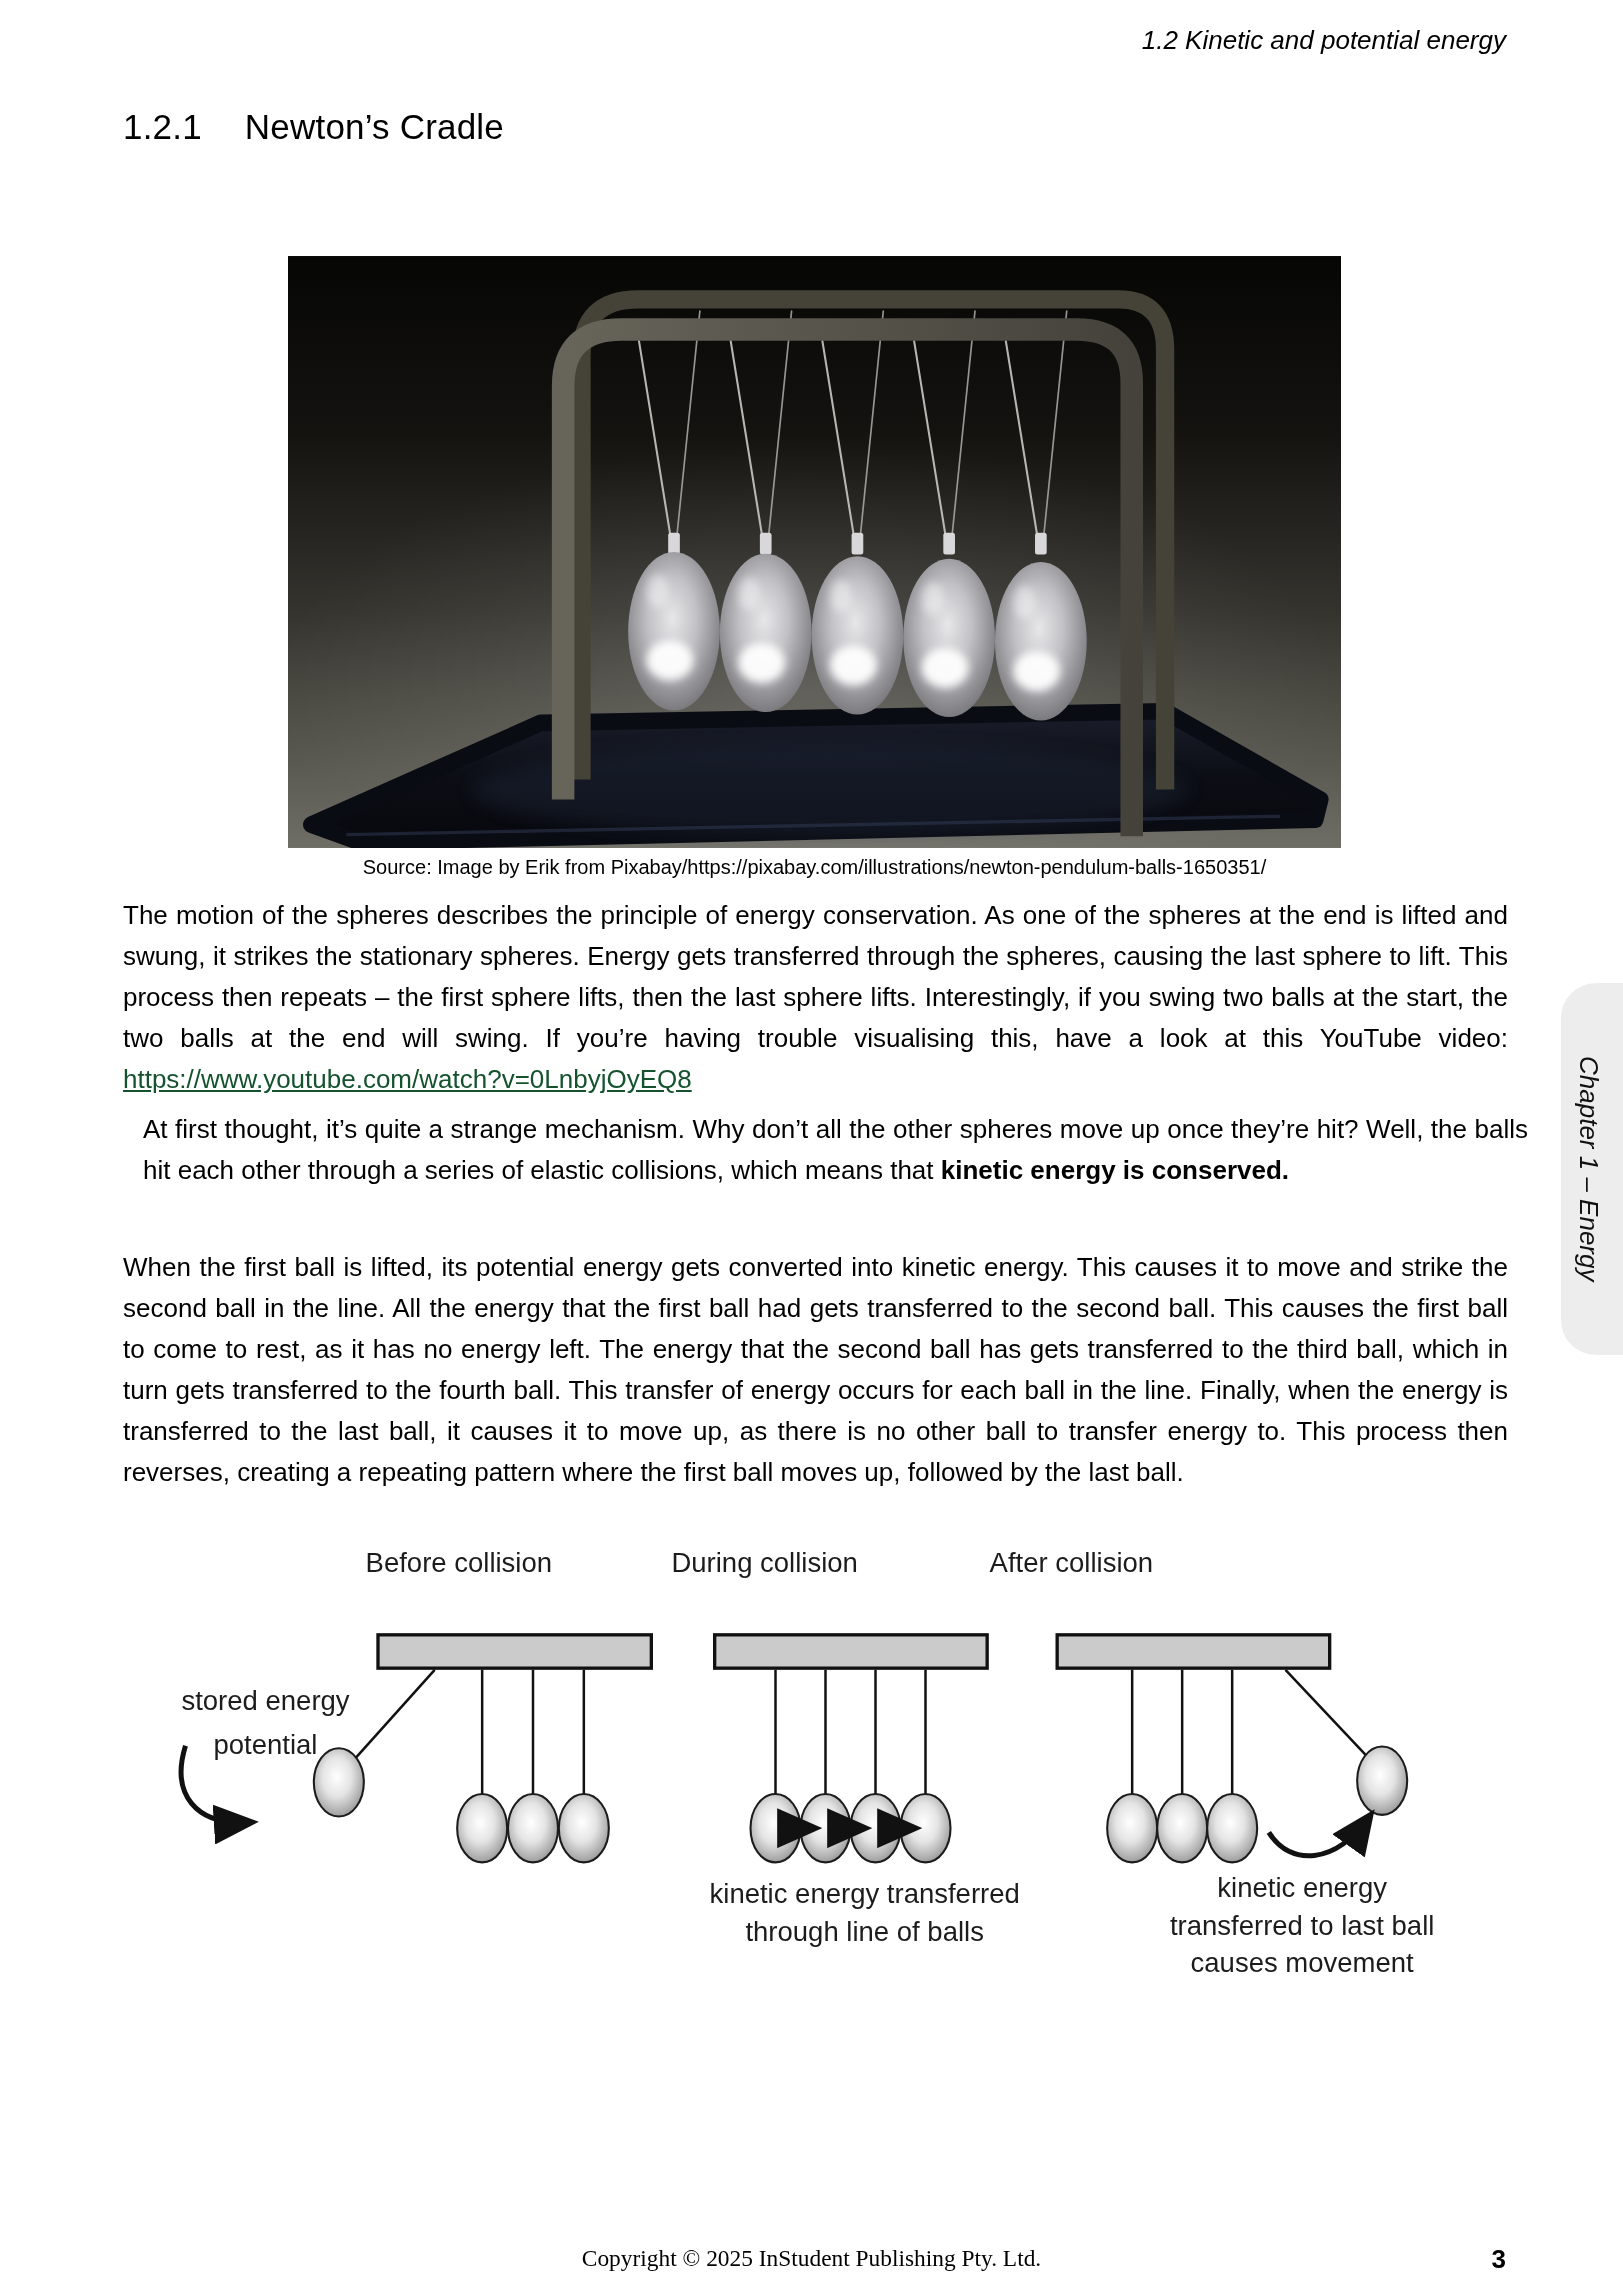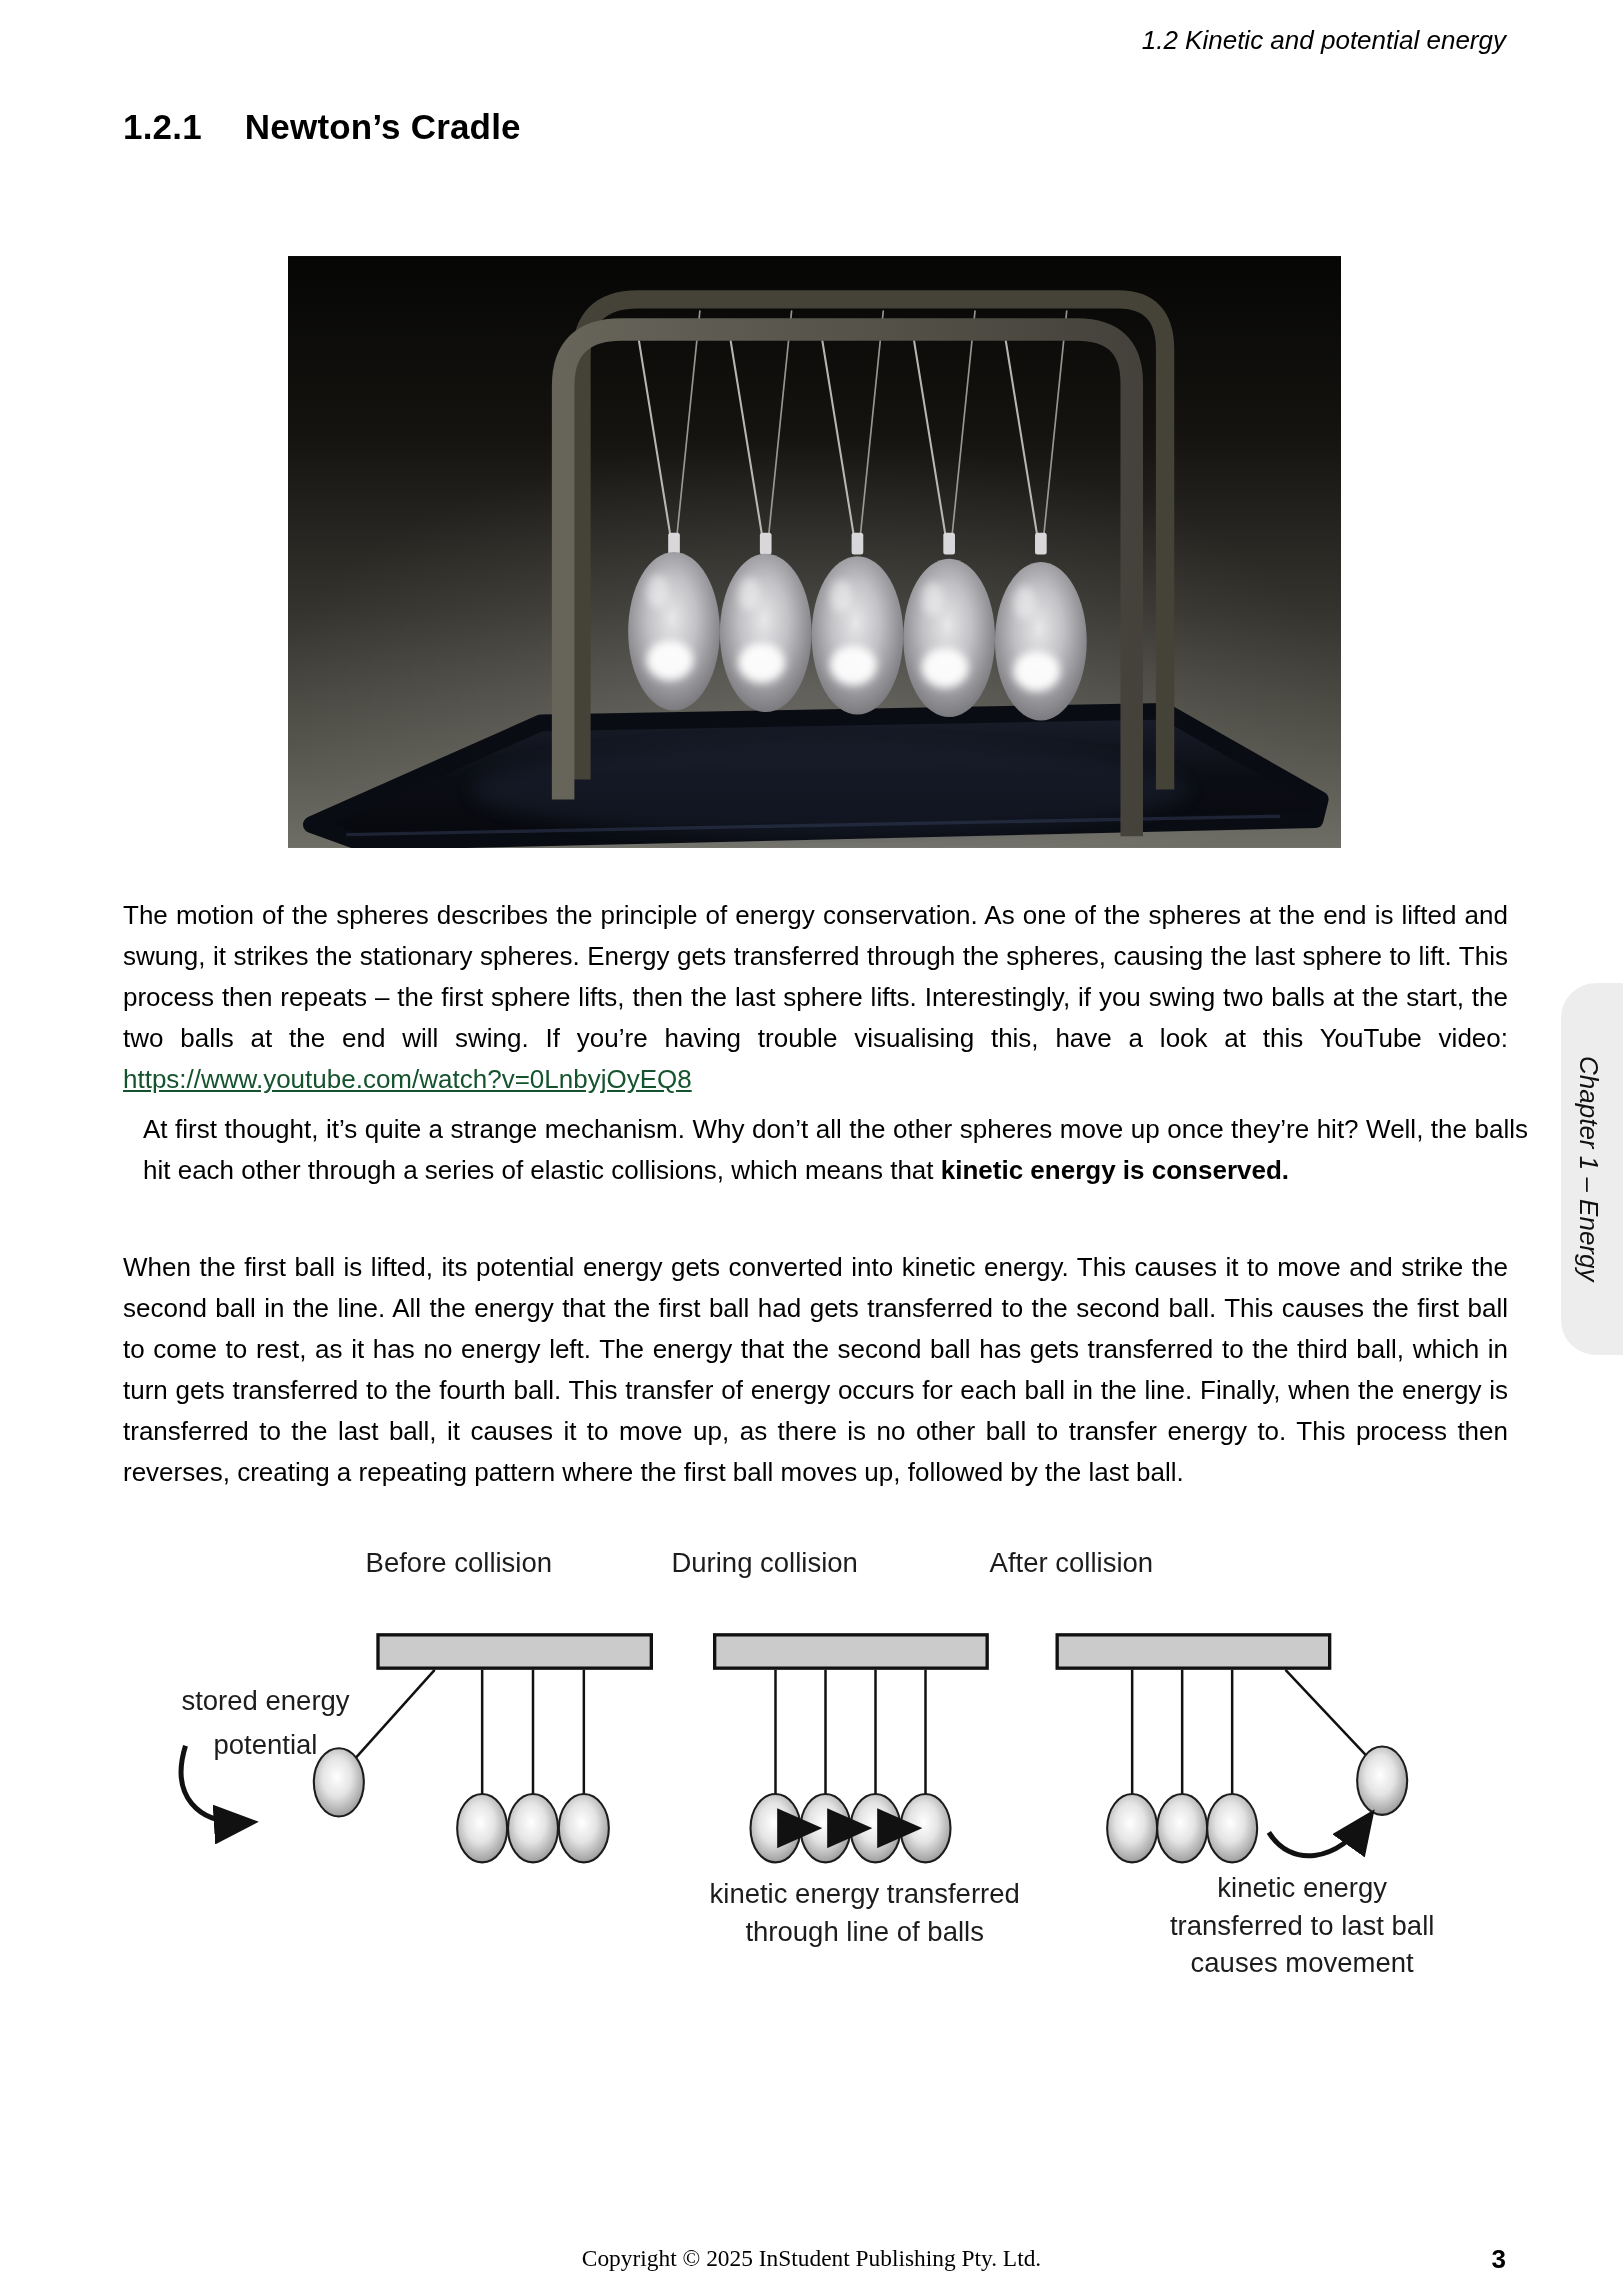--- a/index.html
+++ b/index.html
@@ -10,21 +10,21 @@
     overflow:hidden;
     font-family:"Liberation Sans", sans-serif;
     color:#000;
   }
   .running-header{
     position:absolute;top:25px;right:117px;
     font-size:26px;font-style:italic;color:#000;
   }
   .section-heading{
     position:absolute;left:123px;top:107px;
-    font-size:35px;font-weight:bold;letter-spacing:0.2px;
+    font-size:35px;font-weight:normal;letter-spacing:0.2px;
   }
   .section-heading .num{display:inline-block;margin-right:43px;}
   .body-par{
     position:absolute;left:123px;width:1385px;
     font-size:26px;line-height:41px;
     text-align:justify;color:#000;
   }
   .p1{top:164px;}
   .p2{top:895px;}
   .p3{top:1109px;margin-left:20px;}
@@ -175,20 +175,21 @@
           <ellipse cx="663" cy="408" rx="13" ry="20"></ellipse>
           <ellipse cx="773" cy="411" rx="13" ry="20"></ellipse>
           <ellipse cx="883" cy="415" rx="13" ry="20"></ellipse>
         </g>
       </g>
 
       <path d="M 330,652 L 330,156 Q 330,88 400,88 L 946,88 Q 1012,88 1012,152 L 1012,696" fill="none" stroke="url(#legGrad)" stroke-width="27"></path>
     </svg>
   </div>
 
+  <div class="photo-caption">Source: Image by Erik from Pixabay/https://pixabay.com/illustrations/newton-pendulum-balls-1650351/</div>
 
   <div class="body-par p2"><span>The motion of the spheres describes the principle of energy conservation. As one of the spheres at the end is lifted and swung, it strikes the stationary spheres. Energy gets transferred through the spheres, causing the last sphere to lift. This process then repeats – the first sphere lifts, then the last sphere lifts. Interestingly, if you swing two balls at the start, the two balls at the end will swing. If you’re having trouble visualising this, have a look at this YouTube video: </span><a class="yt-link" href="#">https://www.youtube.com/watch?v=0LnbyjOyEQ8</a></div>
 
   <div class="body-par p3"><span>At first thought, it’s quite a strange mechanism. Why don’t all the other spheres move up once they’re hit? Well, the balls hit each other through a series of elastic collisions, which means that </span><span class="bold">kinetic energy is conserved.</span></div>
 
   <div class="body-par p4">When the first ball is lifted, its potential energy gets converted into kinetic energy. This causes it to move and strike the second ball in the line. All the energy that the first ball had gets transferred to the second ball. This causes the first ball to come to rest, as it has no energy left. The energy that the second ball has gets transferred to the third ball, which in turn gets transferred to the fourth ball. This transfer of energy occurs for each ball in the line. Finally, when the energy is transferred to the last ball, it causes it to move up, as there is no other ball to transfer energy to. This process then reverses, creating a repeating pattern where the first ball moves up, followed by the last ball.</div>
 
   <div class="diagram-wrap">
     <svg width="1376" height="450" viewBox="0 0 1650 540">
       <defs>

